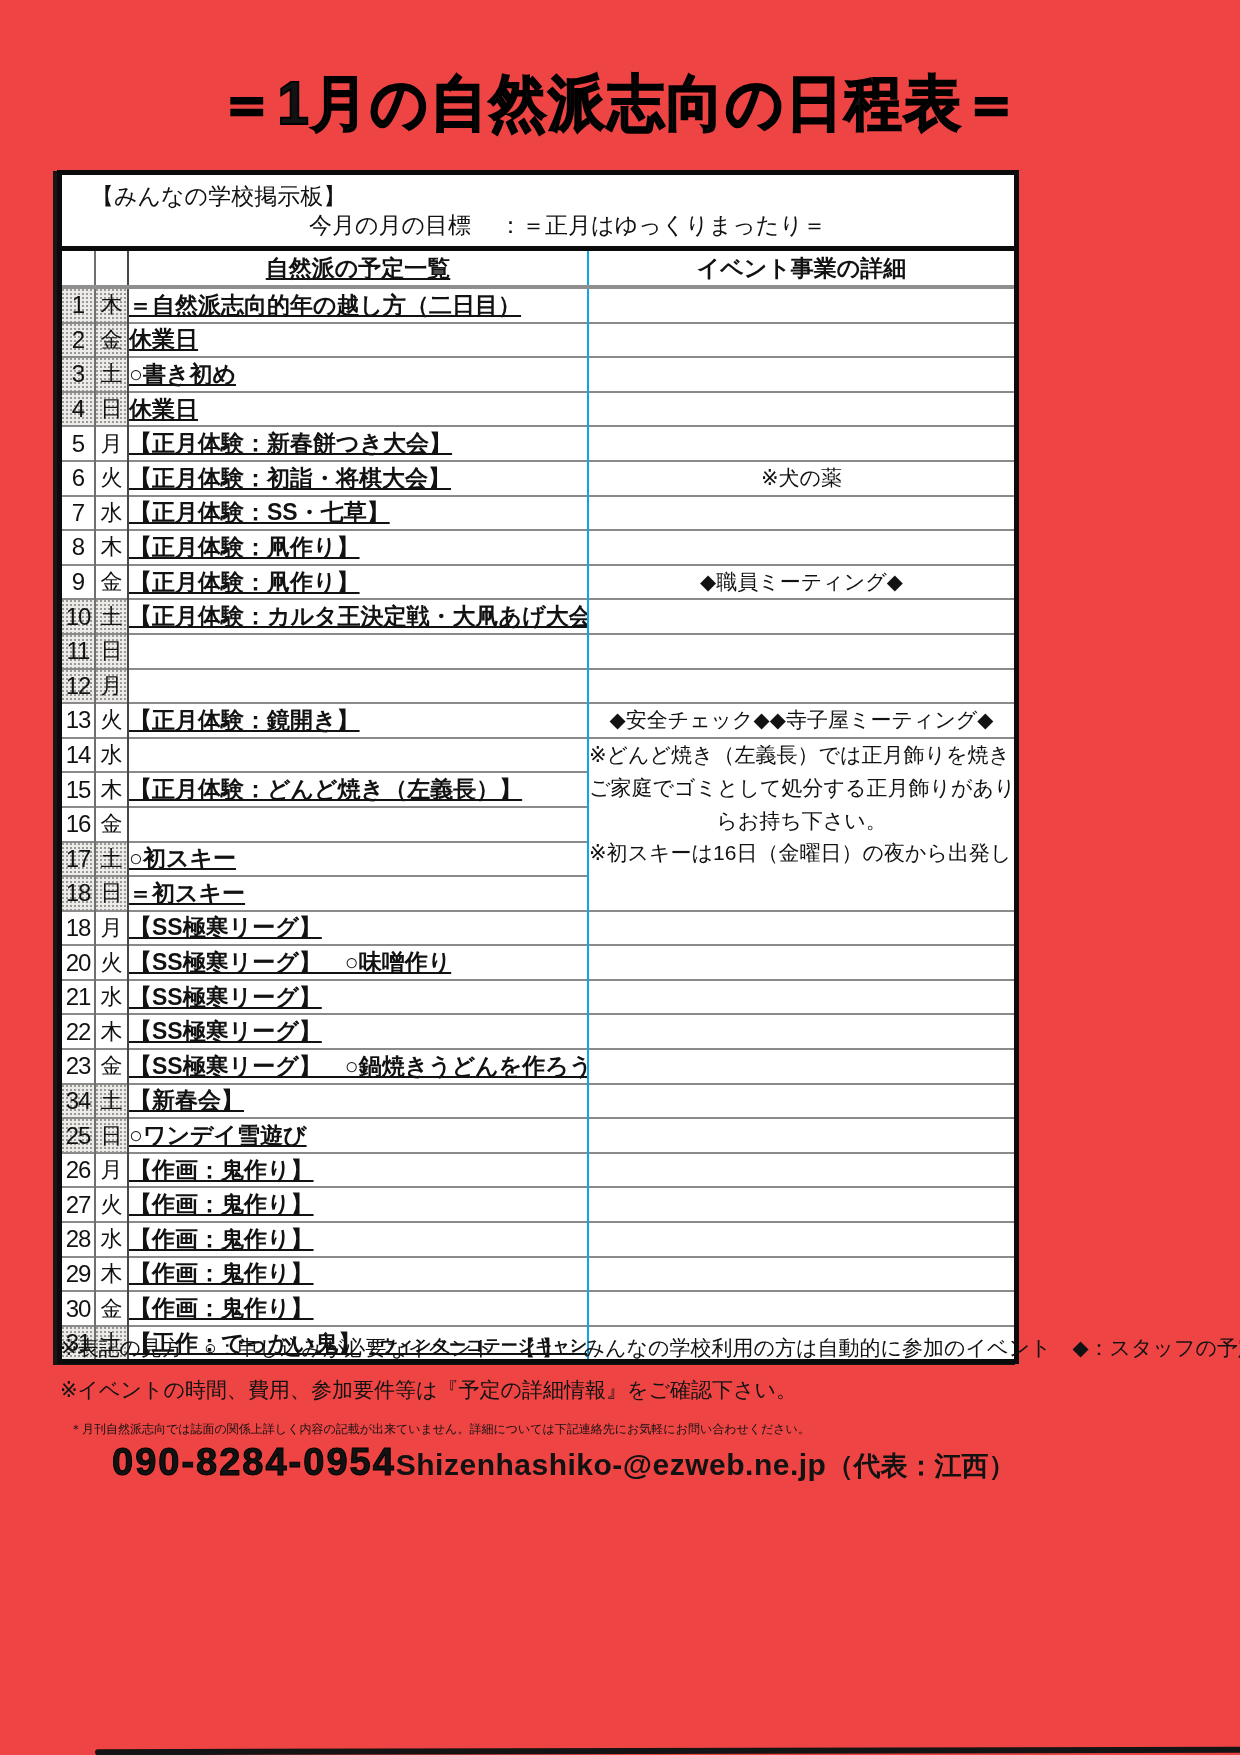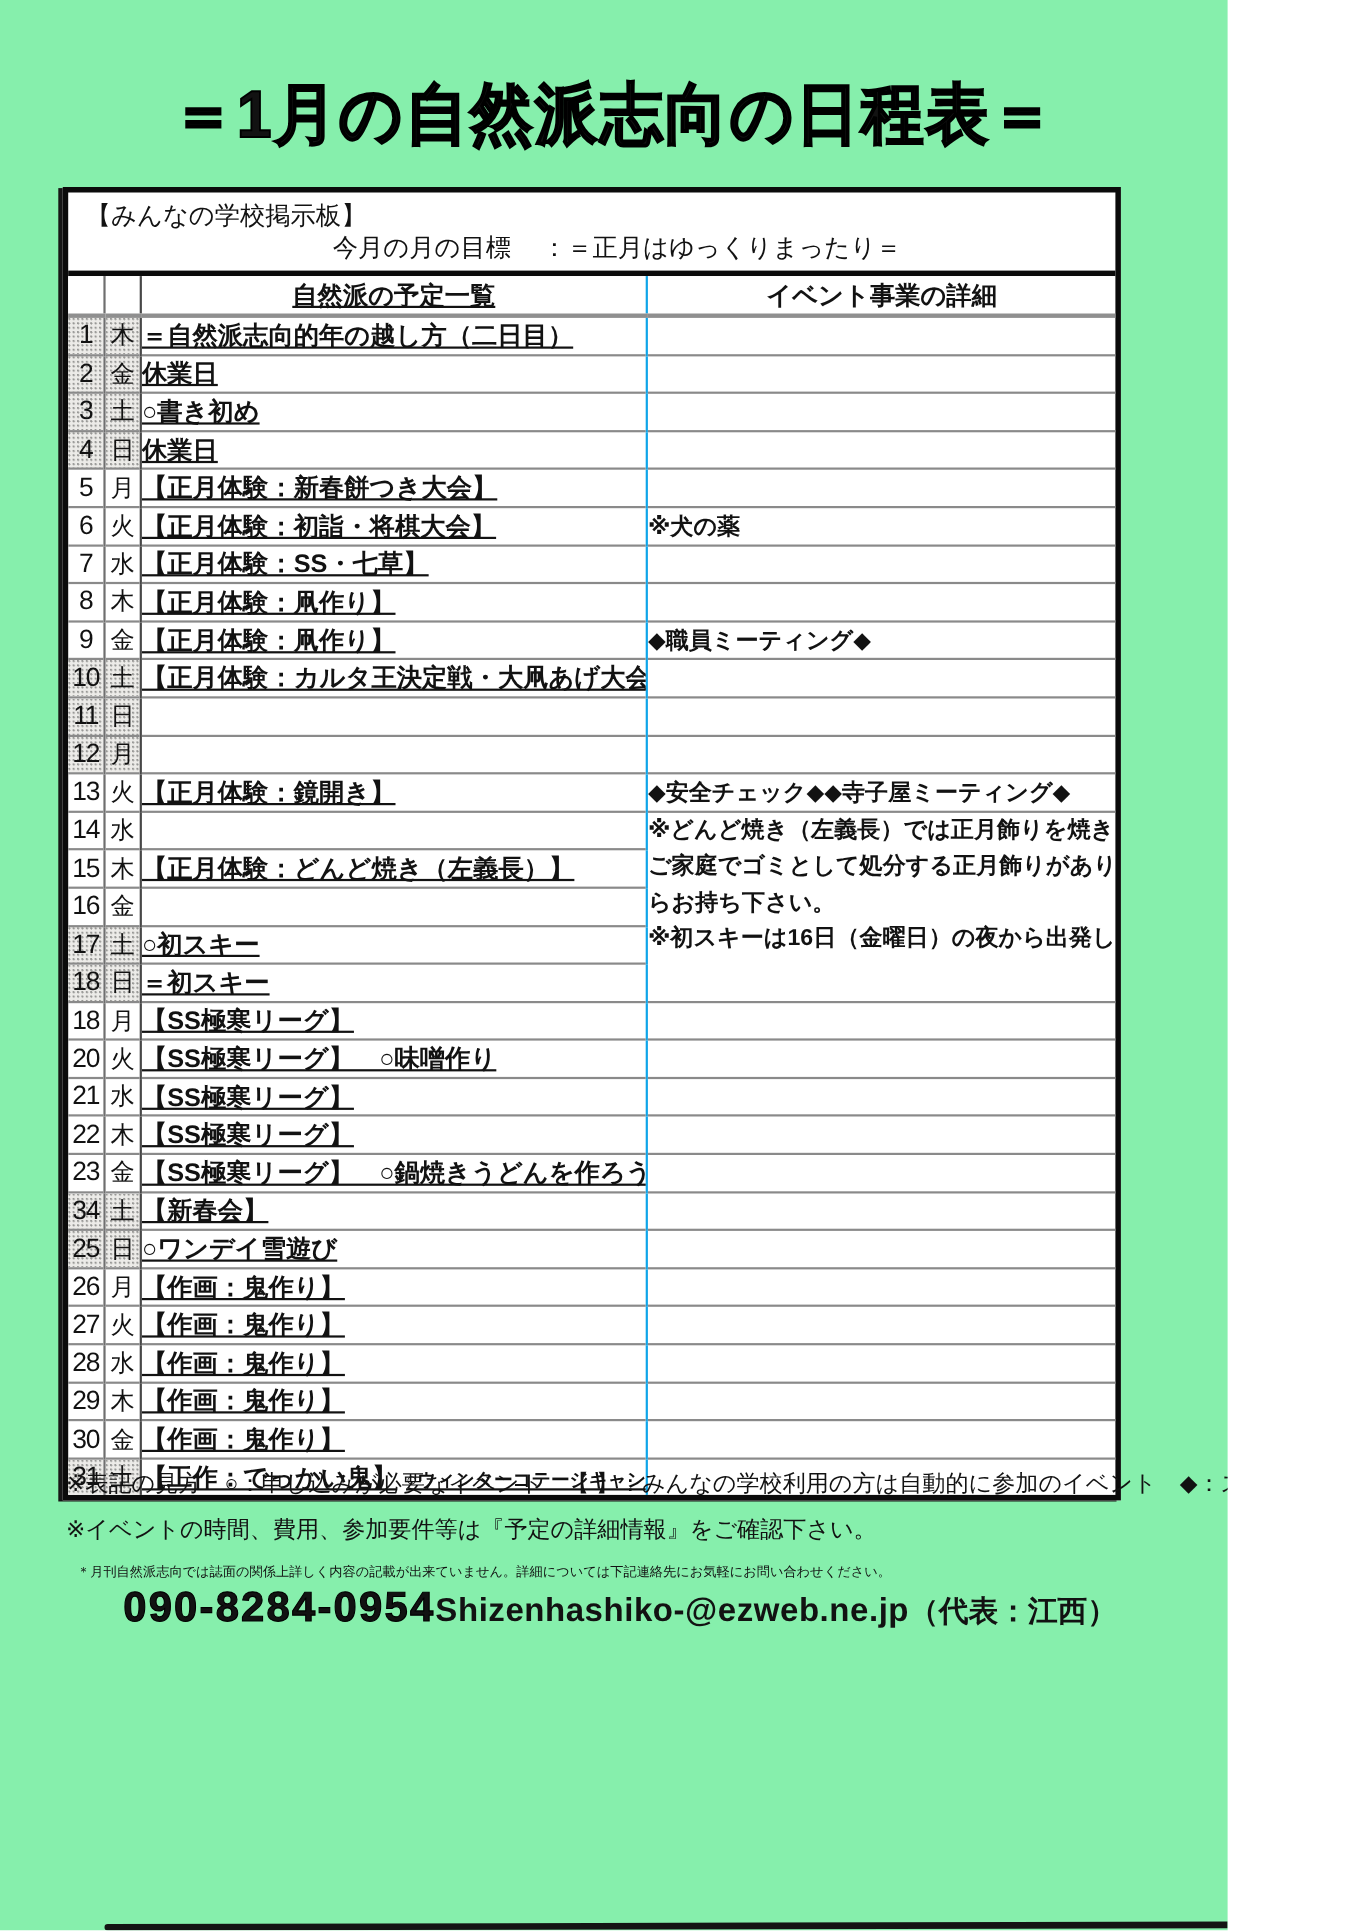--- a/index.html
+++ b/index.html
@@ -1,60 +1,60 @@
 <!DOCTYPE html>
 <html><head>
 <meta charset="utf-8">
 <style>
   html,body { margin:0; padding:0; }
   body {
     width:1240px; height:1755px; background:#ffffff; color:#121212;
     font-family:"Liberation Sans","DejaVu Sans",sans-serif;
     -webkit-font-smoothing:antialiased;
   }
-  .page { position:relative; width:1116px; height:1755px; background:#86efac; overflow:hidden; }
+  .page { position:relative; width:1240px; height:1755px; background:#ef4444; overflow:hidden; }
 
   
   .title {
     position:absolute; top:66px; left:0; width:100%;
     margin:0; text-align:center;
     font-size:57px; font-weight:900; letter-spacing:2px;
     -webkit-text-stroke:1.7px #000;
     transform:scaleY(1.06);
   }
 
   
   .main-box {
     position:absolute; left:57px; top:170px; width:952px;
     border:5px solid #0b0b0b; background:#fff;
     box-shadow:-4px 1px 0 0 #161616;
   }
 
   
-  .board { border-bottom:5px solid #0b0b0b; padding:7px 10px 6px 16px; }
+  .board { border-bottom:5px solid #0b0b0b; padding:7px 10px 6px 29px; }
   .board-heading { font-size:23px; line-height:29px; }
   .board-line { font-size:23px; line-height:29px; white-space:nowrap;text-align:center; }
   .board-label { display:inline-block; width:218px; padding-left:12px; }
 
   
   table.sched { border-collapse:collapse; width:100%; table-layout:fixed; }
   table.sched th, table.sched td { padding:0; overflow:hidden; }
   thead th {
     height:34px; font-size:23px; font-weight:700; text-align:center;
     border-bottom:4px solid #8f8f8f; background:#fff;
   }
   tbody td { height:32.6px; border-top:2px solid #8a8a8a; white-space:nowrap; }
   tbody tr:first-child td { border-top:none; }
 
   .c-day { width:33px; border-right:2px solid #6f6f6f; text-align:center;
            font-size:24px; letter-spacing:-1px; }
   .c-dow { width:33px; border-right:2px solid #474747; text-align:center; font-size:22px; }
   .c-sched { width:460px; border-right:2px solid #0ea5e9; padding-left:10px;
              font-size:23px; font-weight:600;text-decoration:underline; }
-  td.c-det { padding-left:10px; font-size:21px; font-weight:700; }
+  td.c-det { padding-left:10px; font-size:21px; font-weight:400;text-align:center; }
 
   .c-sched .small { font-size:17px; margin-left:8px; font-weight:600; }
 
   
   .holiday {
     background-color:#ecebe8;
     background-image:radial-gradient(circle at 1px 1px, #989896 0.9px, rgba(0,0,0,0) 1.2px);
     background-size:4px 4px;
   }
 

